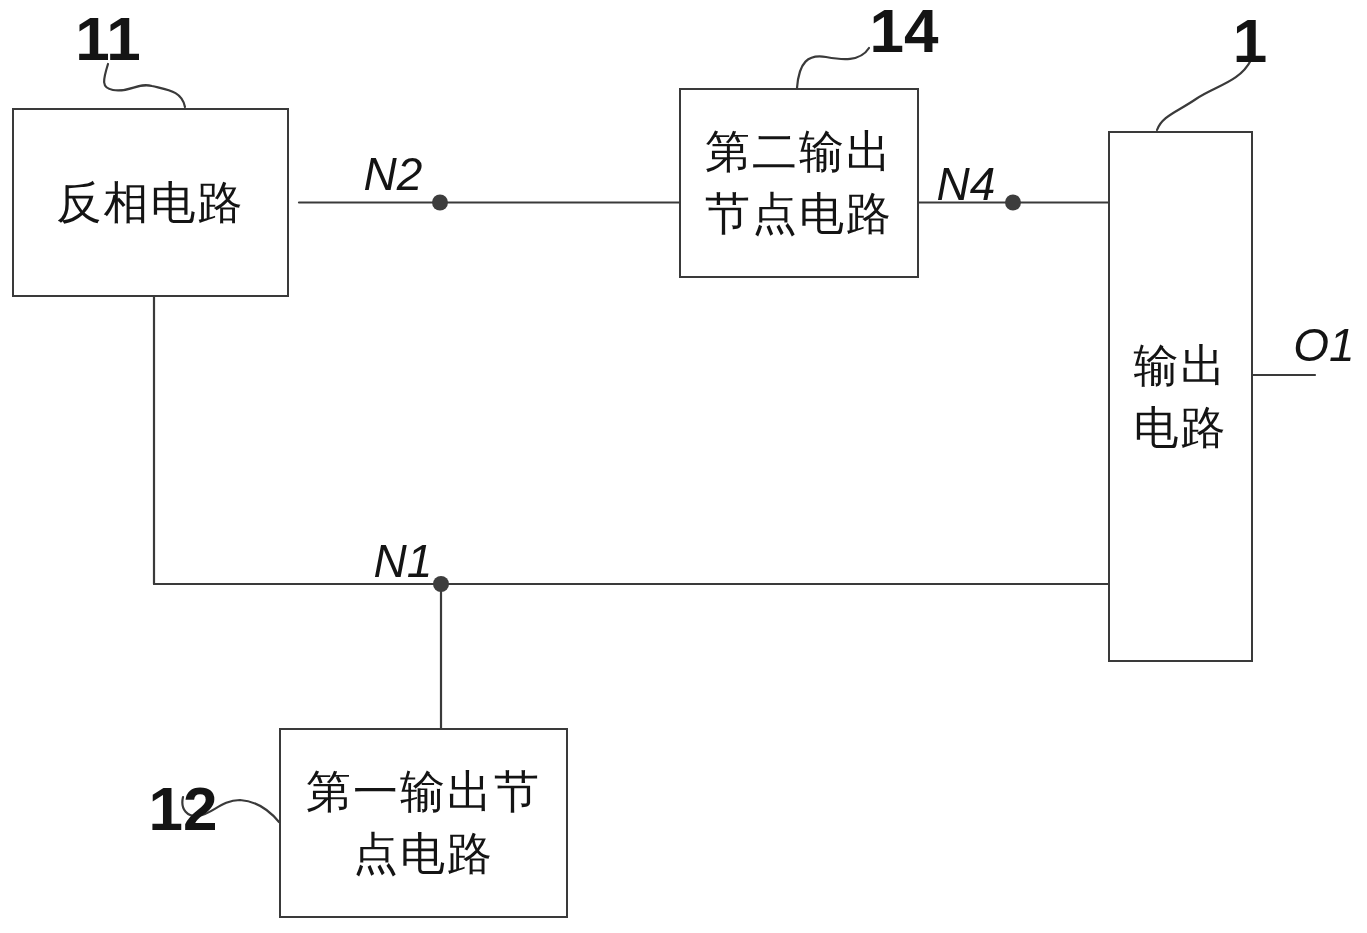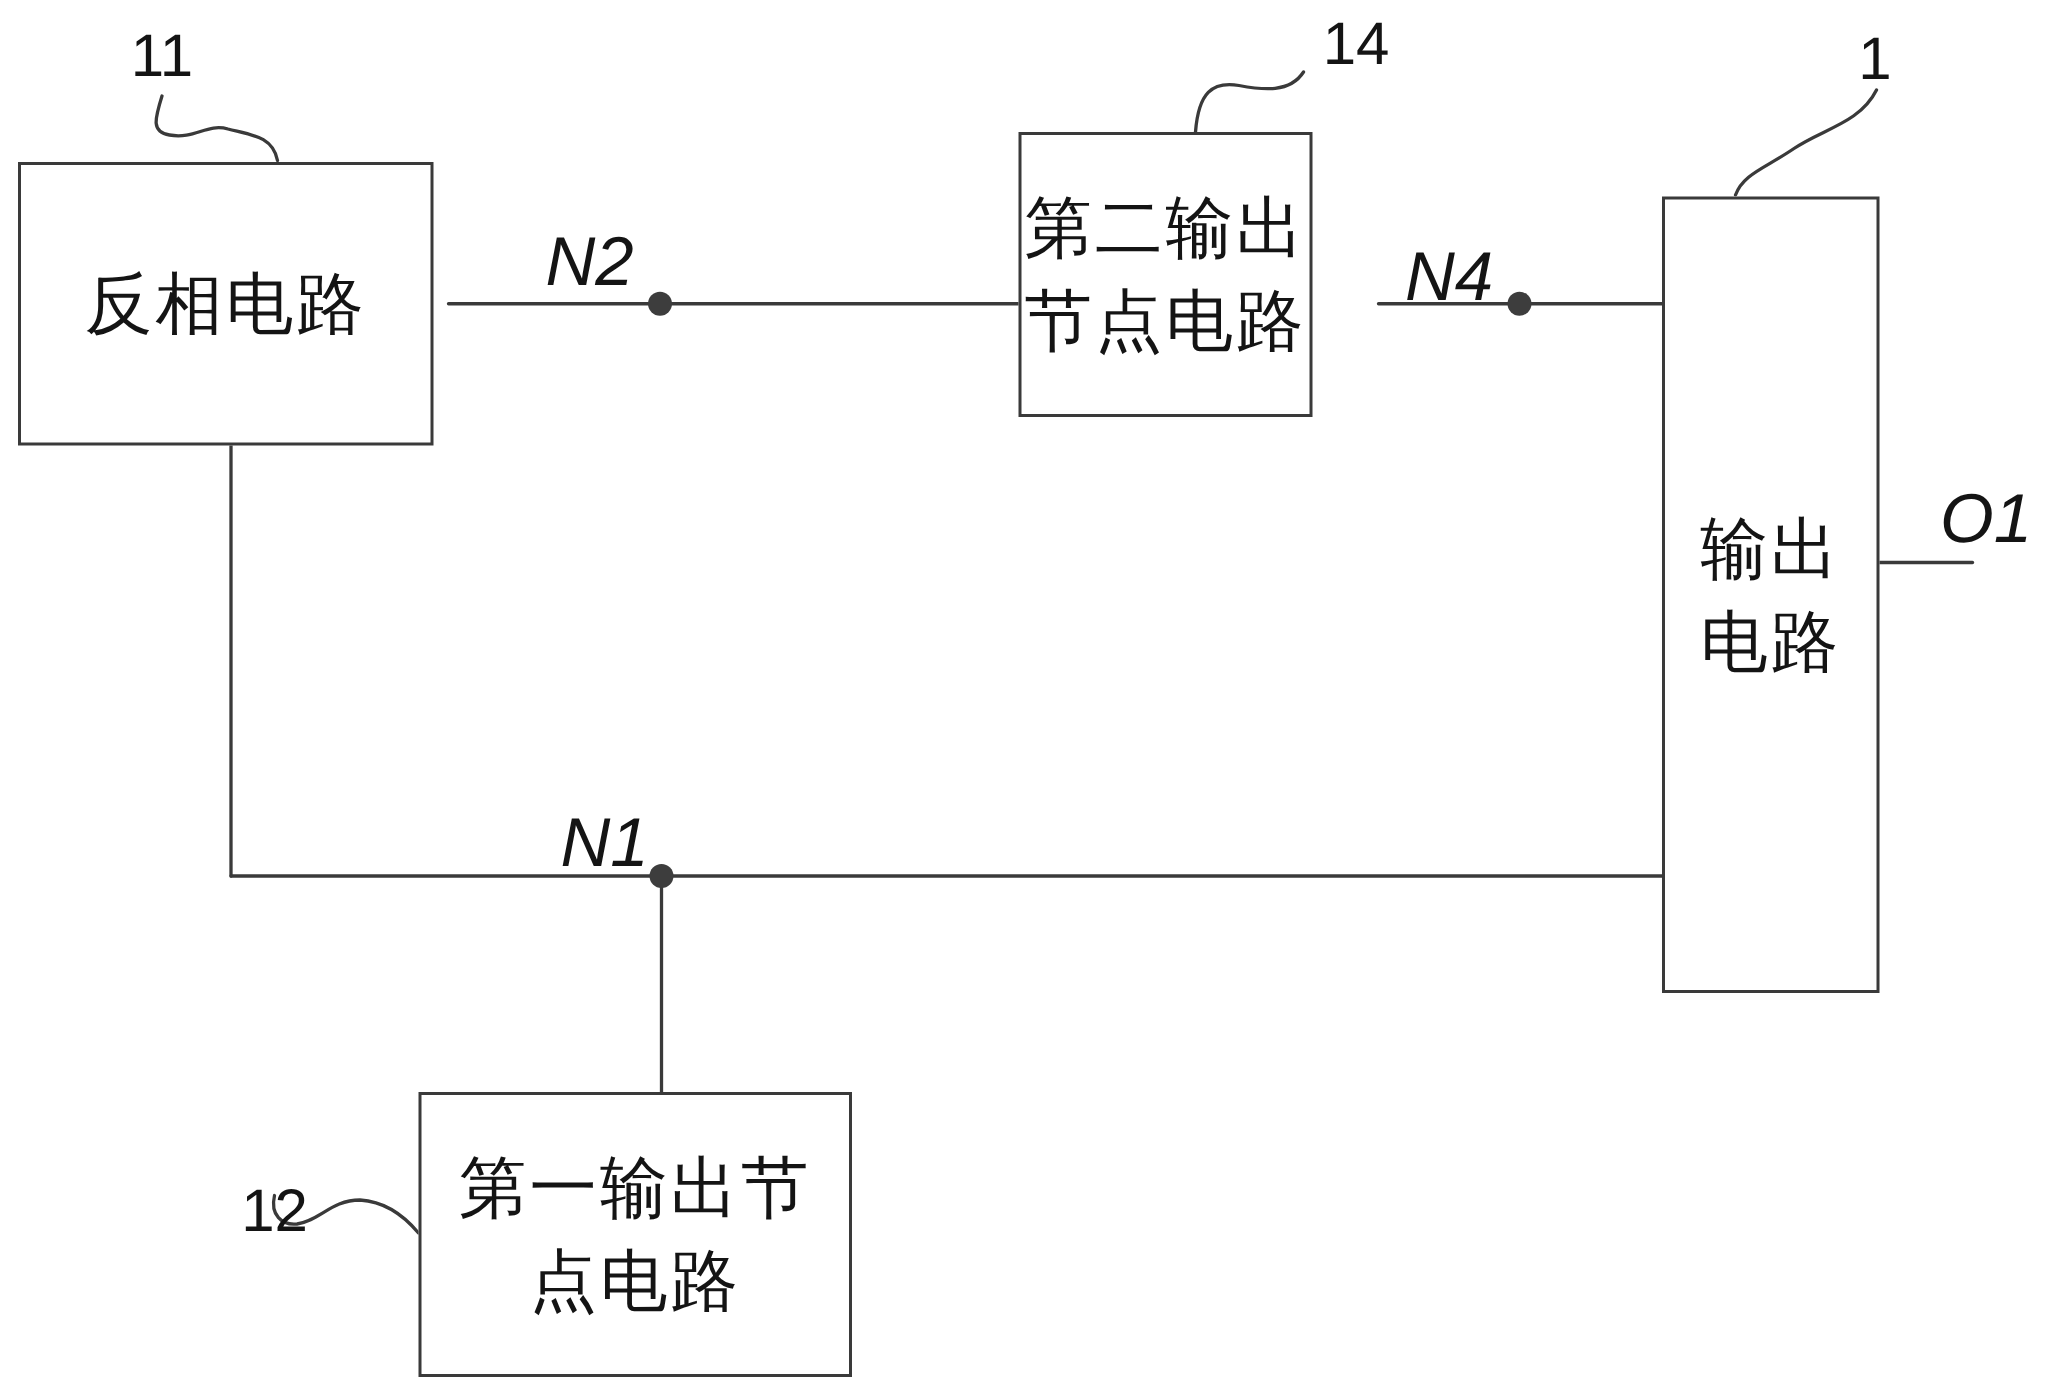--- a/index.html
+++ b/index.html
@@ -39,23 +39,24 @@
     font-size:45px;
     line-height:62px;
     color:var(--text);
     letter-spacing:2px;
     white-space:nowrap;
     text-align:center;
   }
   .ref-label{
     position:absolute;
     transform:translate(-50%,-50%);
-    font-size:40px;
+    font-size:62px;
     color:var(--text);
     white-space:nowrap;
+    font-weight:bold;
   }
   .node-label{
     position:absolute;
     transform:translate(-50%,-50%);
     font-size:46px;
     color:var(--text);
     white-space:nowrap;
     font-style:italic;
   }
 </style>
@@ -80,21 +81,21 @@
     <path d="M108,64 C103,80 101,88 113,90 C130,93 138,82 152,86 C168,90 182,91 185,107"></path>
     <path d="M869,48 C860,62 842,60 826,57 C808,54 799,62 797,88"></path>
     <path d="M1251,60 C1240,82 1215,86 1196,99 C1177,112 1162,116 1157,130"></path>
     <path d="M183,797 C180,810 188,817 198,816 C213,814 221,800 240,800 C256,801 269,810 279,822"></path>
   </svg>
 
   <div class="block" style="left:12px;top:108px;width:277px;height:189px">
     <div class="block-line">反相电路</div>
   </div>
 
-  <div class="block" style="left:679px;top:88px;width:196px;height:190px">
+  <div class="block" style="left:679px;top:88px;width:240px;height:190px">
     <div class="block-line">第二输出</div>
     <div class="block-line">节点电路</div>
   </div>
 
   <div class="block" style="left:279px;top:728px;width:289px;height:190px">
     <div class="block-line">第一输出节</div>
     <div class="block-line">点电路</div>
   </div>
 
   <div class="block" style="left:1108px;top:131px;width:145px;height:531px">

